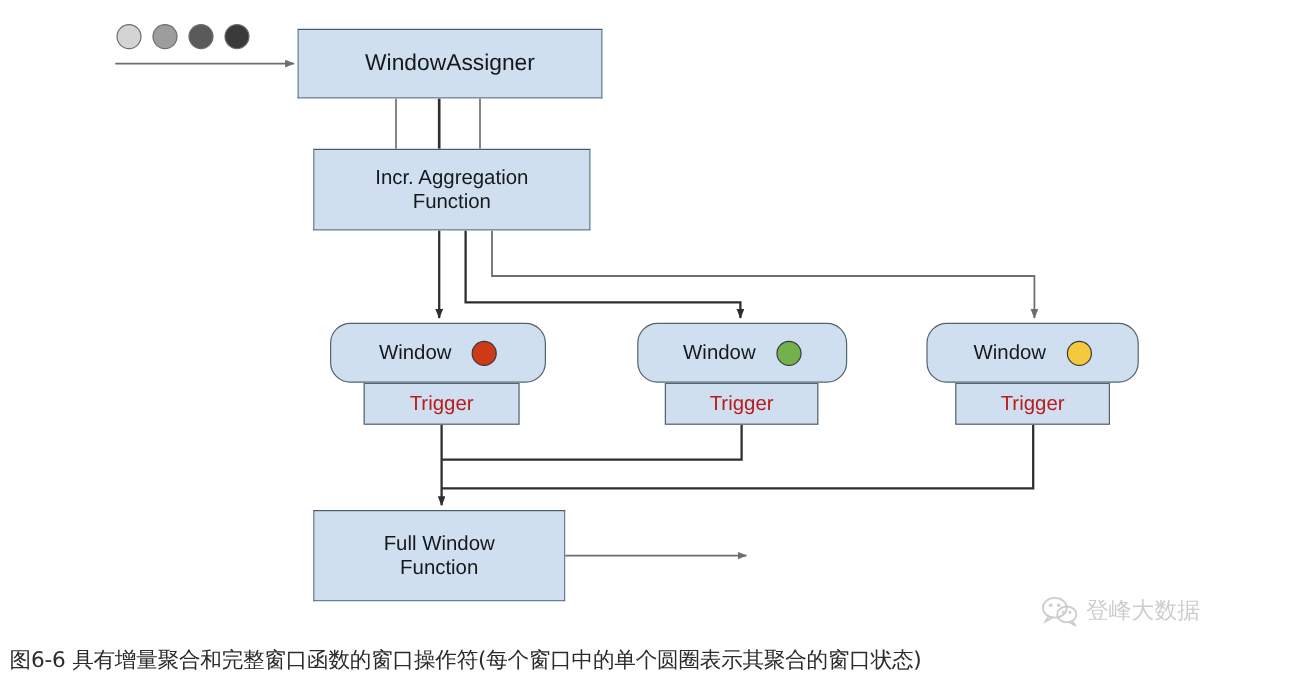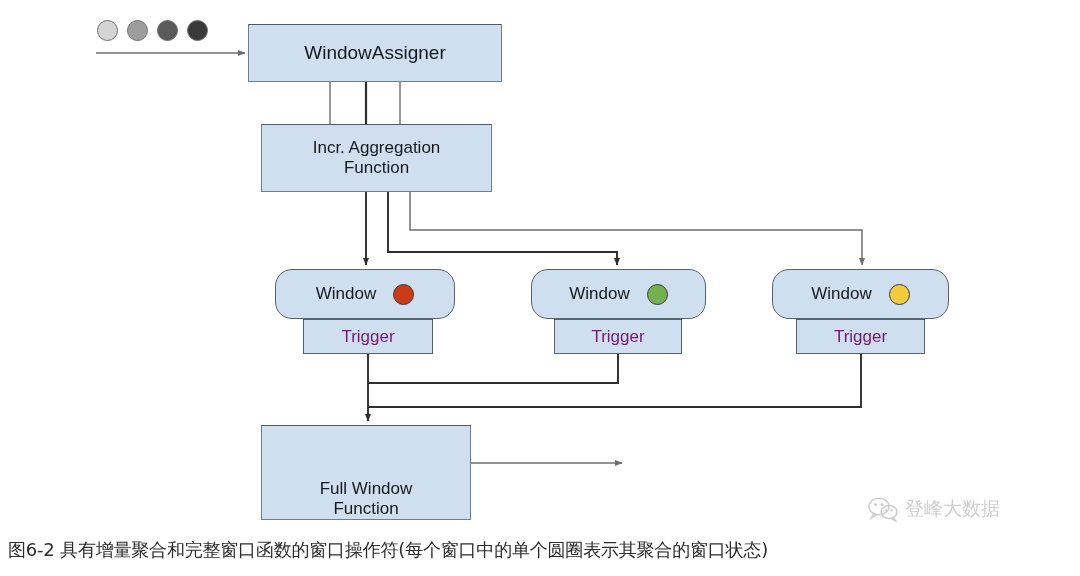--- a/index.html
+++ b/index.html
@@ -52,23 +52,22 @@
     width: 254px; height: 58px;
     font-size: 19px;
   }
   #node-incr-agg {
     left: 261px; top: 124px;
     width: 231px; height: 68px;
     font-size: 17px;
   }
   #node-full-window {
     left: 261px; top: 425px;
-    width: 210px; height: 95px;
-    font-size: 17px;
-    align-items: flex-end;
+    width: 210px; height: 76px;
+    font-size: 17px;
   }
 
   
   .window-capsule {
     position: absolute;
     box-sizing: border-box;
     background: #cfdff0;
     border: 1px solid #55636f;
     border-radius: 17px;
     height: 50px;
@@ -97,21 +96,21 @@
   .trigger-box {
     position: absolute;
     box-sizing: border-box;
     background: #cfdff0;
     border: 1px solid #55636f;
     height: 35px;
     display: flex;
     align-items: center;
     justify-content: center;
     font-size: 17px;
-    color: #701a75;
+    color: #b91c1c;
     z-index: 6;
   }
   #trigger-1 { left: 303px; top: 319px; width: 130px; }
   #trigger-2 { left: 554px; top: 319px; width: 128px; }
   #trigger-3 { left: 796px; top: 319px; width: 129px; }
 
   
   #input-stream-circles {
     position: absolute;
     left: 97px; top: 20px;
@@ -229,21 +228,21 @@
 <div class="trigger-box" id="trigger-1">
   <span>Trigger</span>
 </div>
 <div class="trigger-box" id="trigger-2">
   <span>Trigger</span>
 </div>
 <div class="trigger-box" id="trigger-3">
   <span>Trigger</span>
 </div>
 
-<div id="figure-caption">图6-2 具有增量聚合和完整窗口函数的窗口操作符(每个窗口中的单个圆圈表示其聚合的窗口状态)</div>
+<div id="figure-caption">图6-6 具有增量聚合和完整窗口函数的窗口操作符(每个窗口中的单个圆圈表示其聚合的窗口状态)</div>
 
 <div id="watermark">
   <svg width="30" height="25" viewBox="0 0 30 25">
     <ellipse cx="11" cy="9.5" rx="10" ry="8.2" fill="none" stroke="#6d6d6d" stroke-width="1.5"></ellipse>
     <path d="M6,16.5 L3.2,21 L8.4,18.2" fill="none" stroke="#6d6d6d" stroke-width="1.5"></path>
     <circle cx="7.6" cy="7.4" r="1.5" fill="#6d6d6d"></circle>
     <circle cx="14.2" cy="7.4" r="1.5" fill="#6d6d6d"></circle>
     <ellipse cx="21" cy="15" rx="8" ry="6.6" fill="none" stroke="#6d6d6d" stroke-width="1.5"></ellipse>
     <path d="M25.5,20.4 L27.8,24 L23.4,21.8" fill="none" stroke="#6d6d6d" stroke-width="1.5"></path>
     <circle cx="18.2" cy="13.4" r="1.2" fill="#6d6d6d"></circle>

